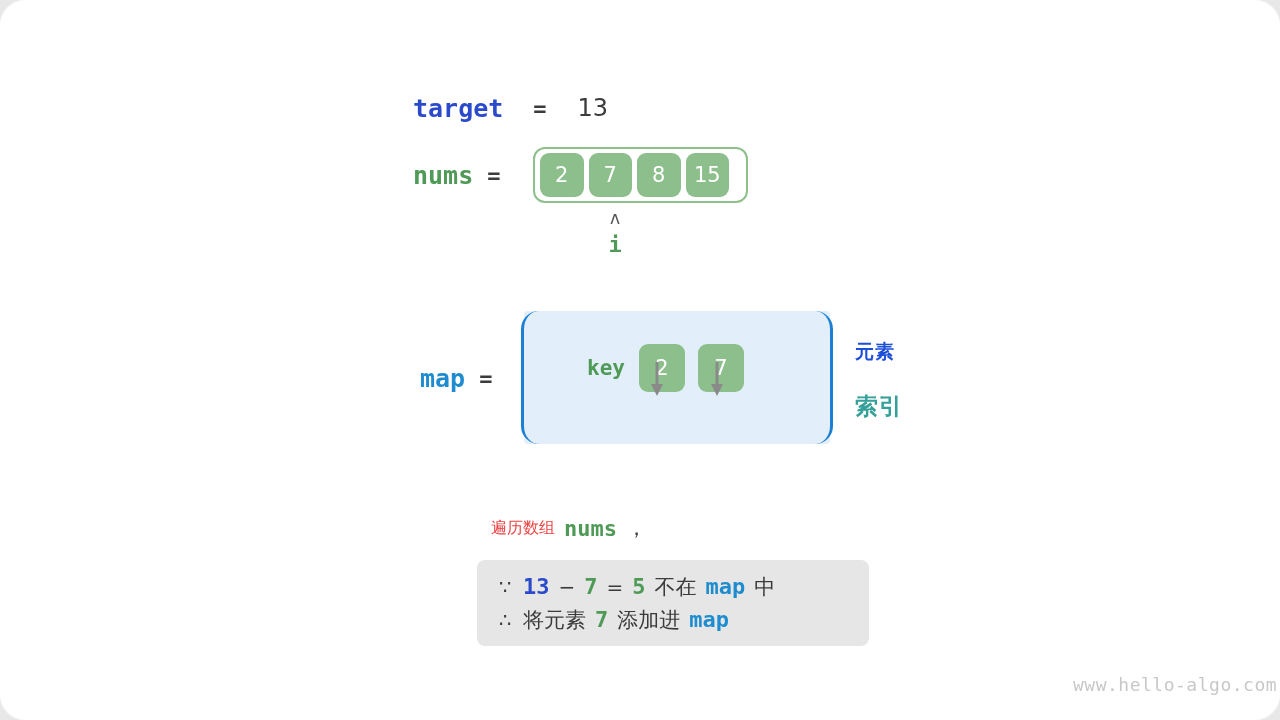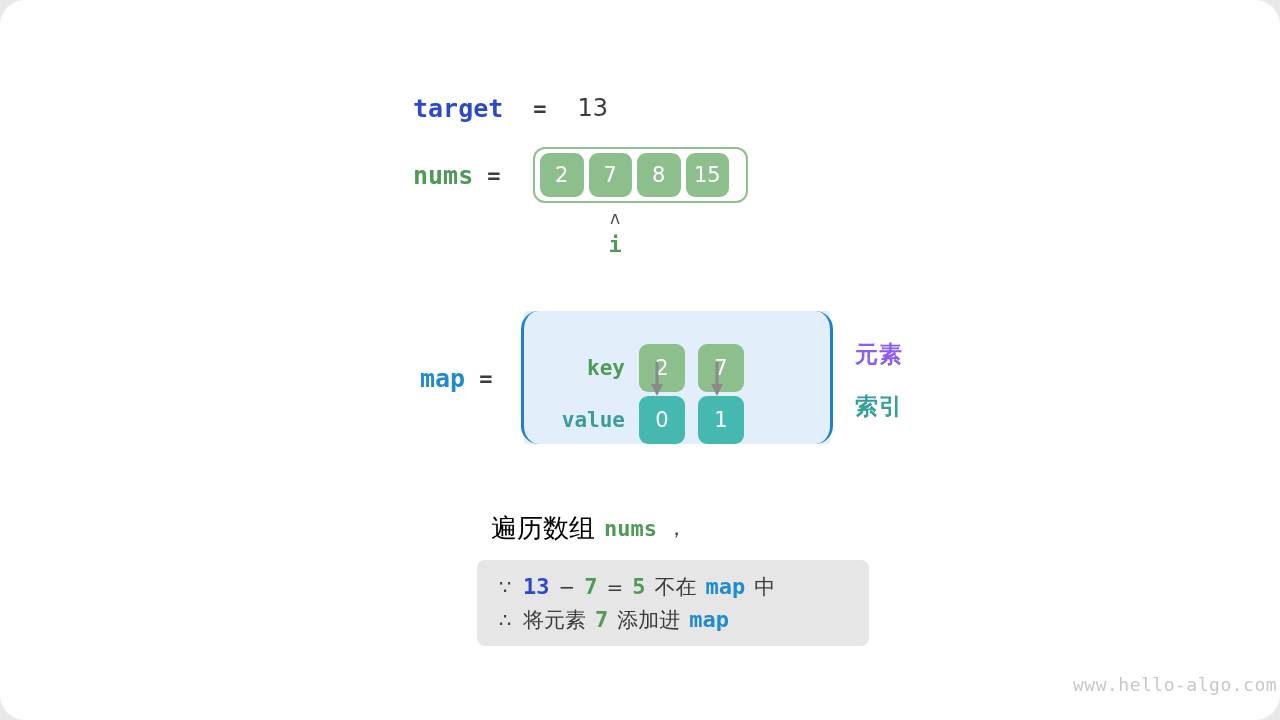--- a/index.html
+++ b/index.html
@@ -236,22 +236,22 @@
   }
   #kv-arrow-0 { left: 650px; }
   #kv-arrow-1 { left: 710px; }
 
   
   #label-element {
     left: 855px;
     top: 339px;
     font-family: "DejaVu Sans", sans-serif;
     font-weight: bold;
-    font-size: 23px;
-    color: #8b5cf6;
+    font-size: 19px;
+    color: #1d4ed8;
     letter-spacing: 1px;
   }
   #label-index {
     left: 855px;
     top: 391px;
     font-family: "DejaVu Sans", sans-serif;
     font-weight: bold;
     font-size: 23px;
     color: #35a099;
     letter-spacing: 1px;
@@ -262,22 +262,22 @@
   #caption-line {
     left: 491px;
     top: 513px;
     height: 30px;
     display: flex;
     align-items: center;
     white-space: pre;
   }
   #caption-line .cn {
     font-family: Liberation Sans, sans-serif;
-    font-size: 26px;
-    color: #000000;
+    font-size: 16px;
+    color: #ef4444;
   }
   #caption-line .code-green {
     font-family: "DejaVu Sans Mono", monospace;
     font-weight: bold;
     font-size: 22px;
     color: #4f9a57;
     margin: 0 9px;
   }
   #caption-line .comma {
     font-family: "DejaVu Sans", sans-serif;
@@ -382,25 +382,20 @@
 
     <div id="map-box-fill"></div>
     <div class="abs" id="map-box"></div>
 
     <div class="abs" id="map-rows">
       <div class="map-row" id="map-row-key">
         <div class="map-rowlabel">key</div>
         <div class="map-cell key">2</div>
         <div class="map-cell key">7</div>
       </div>
-      <div class="map-row" id="map-row-value">
-        <div class="map-rowlabel">value</div>
-        <div class="map-cell value">0</div>
-        <div class="map-cell value">1</div>
-      </div>
     </div>
 
     <svg class="kv-arrow" id="kv-arrow-0" viewBox="0 0 14 36">
       <line x1="7" y1="0" x2="7" y2="26" stroke="#8a8a8a" stroke-width="3"></line>
       <polygon points="7,34 1,22 13,22" fill="#8a8a8a"></polygon>
     </svg>
     <svg class="kv-arrow" id="kv-arrow-1" viewBox="0 0 14 36">
       <line x1="7" y1="0" x2="7" y2="26" stroke="#8a8a8a" stroke-width="3"></line>
       <polygon points="7,34 1,22 13,22" fill="#8a8a8a"></polygon>
     </svg>

